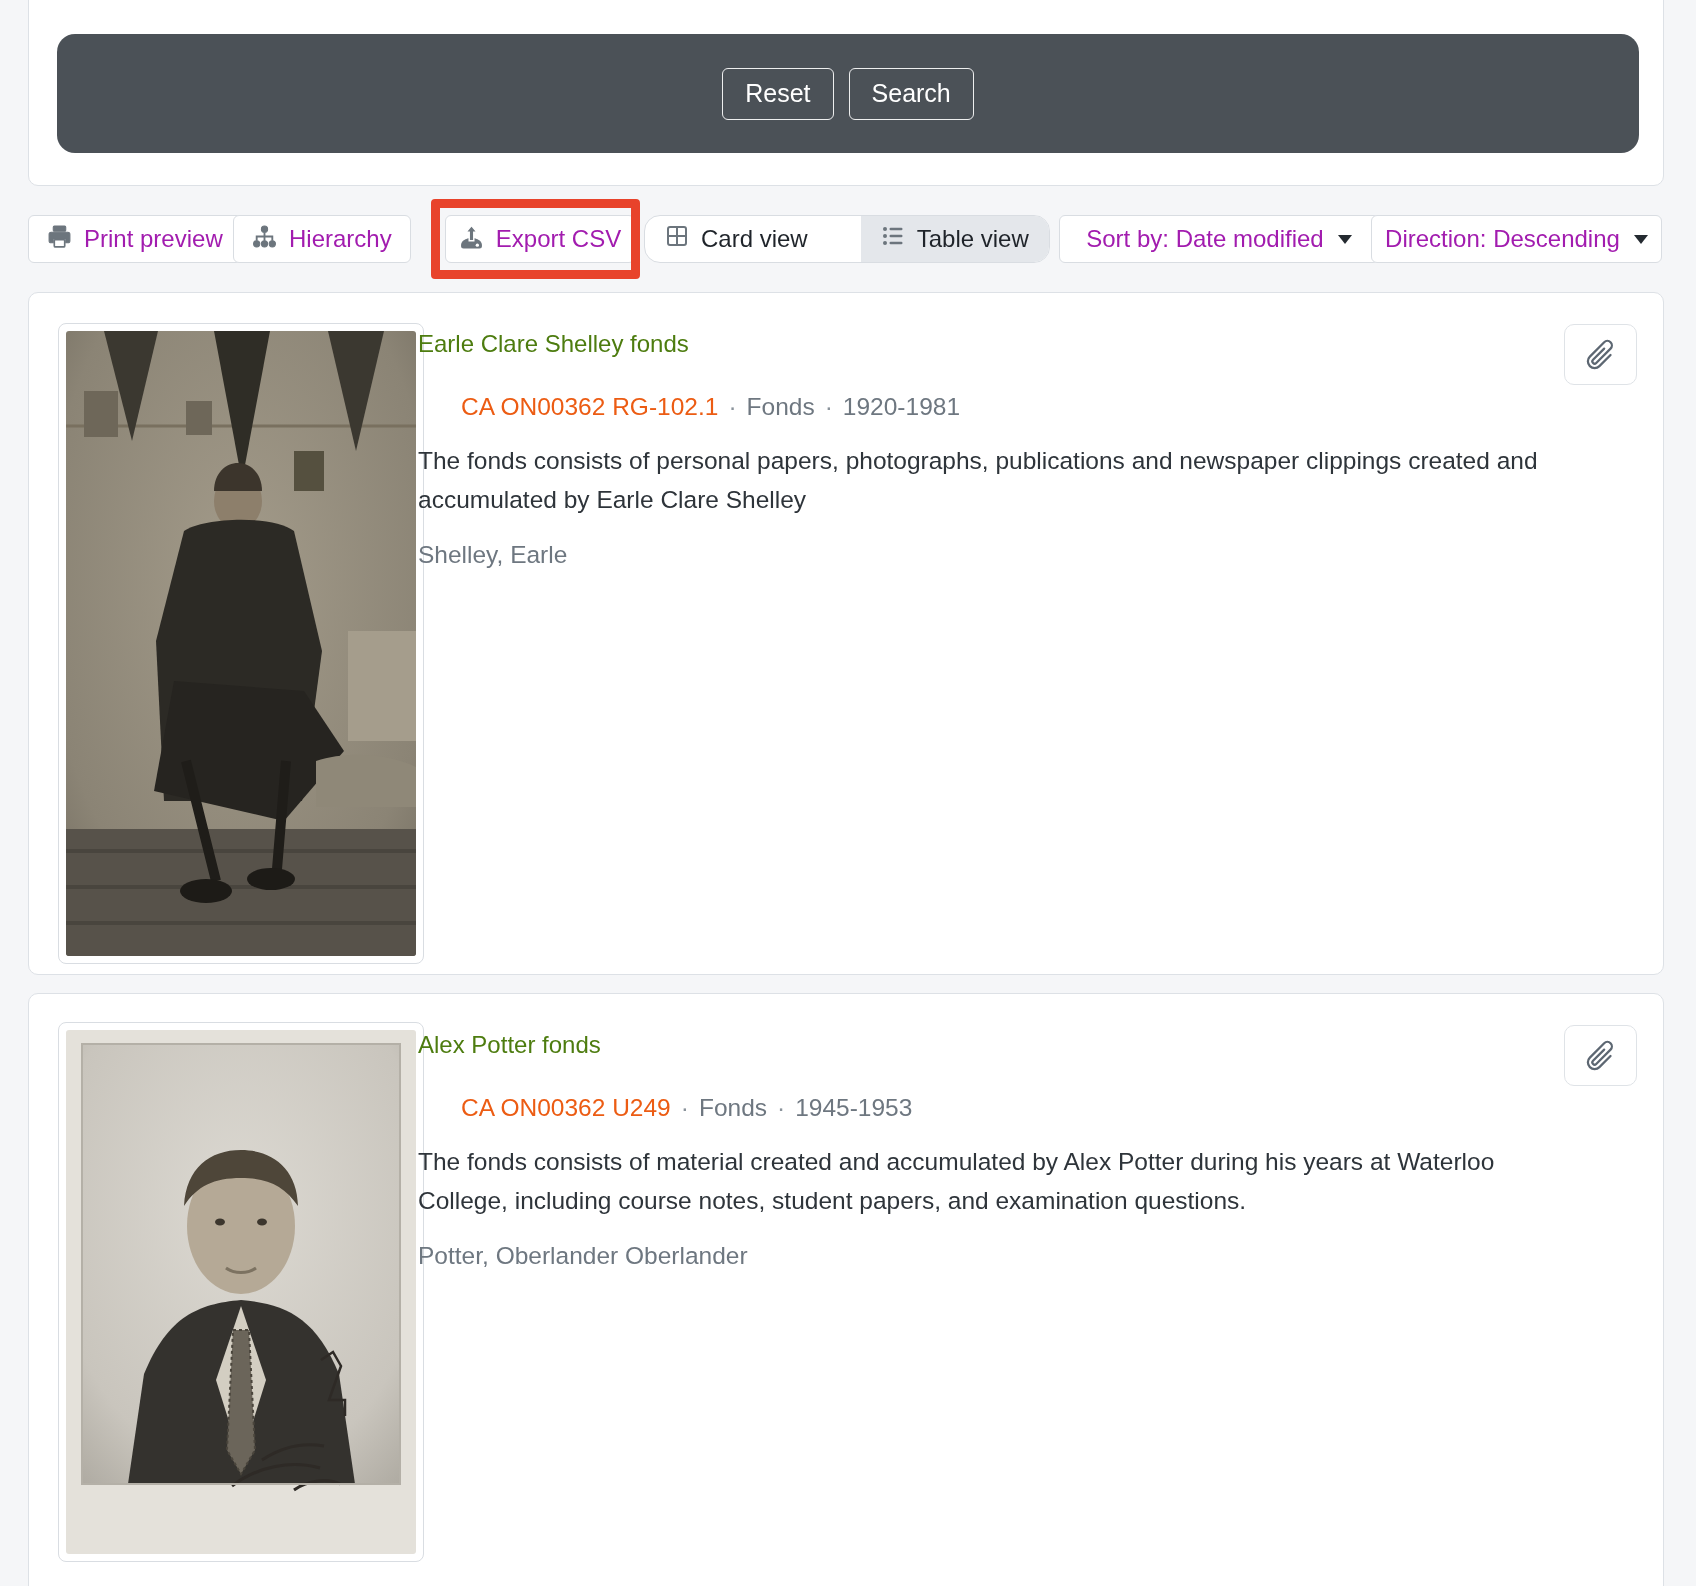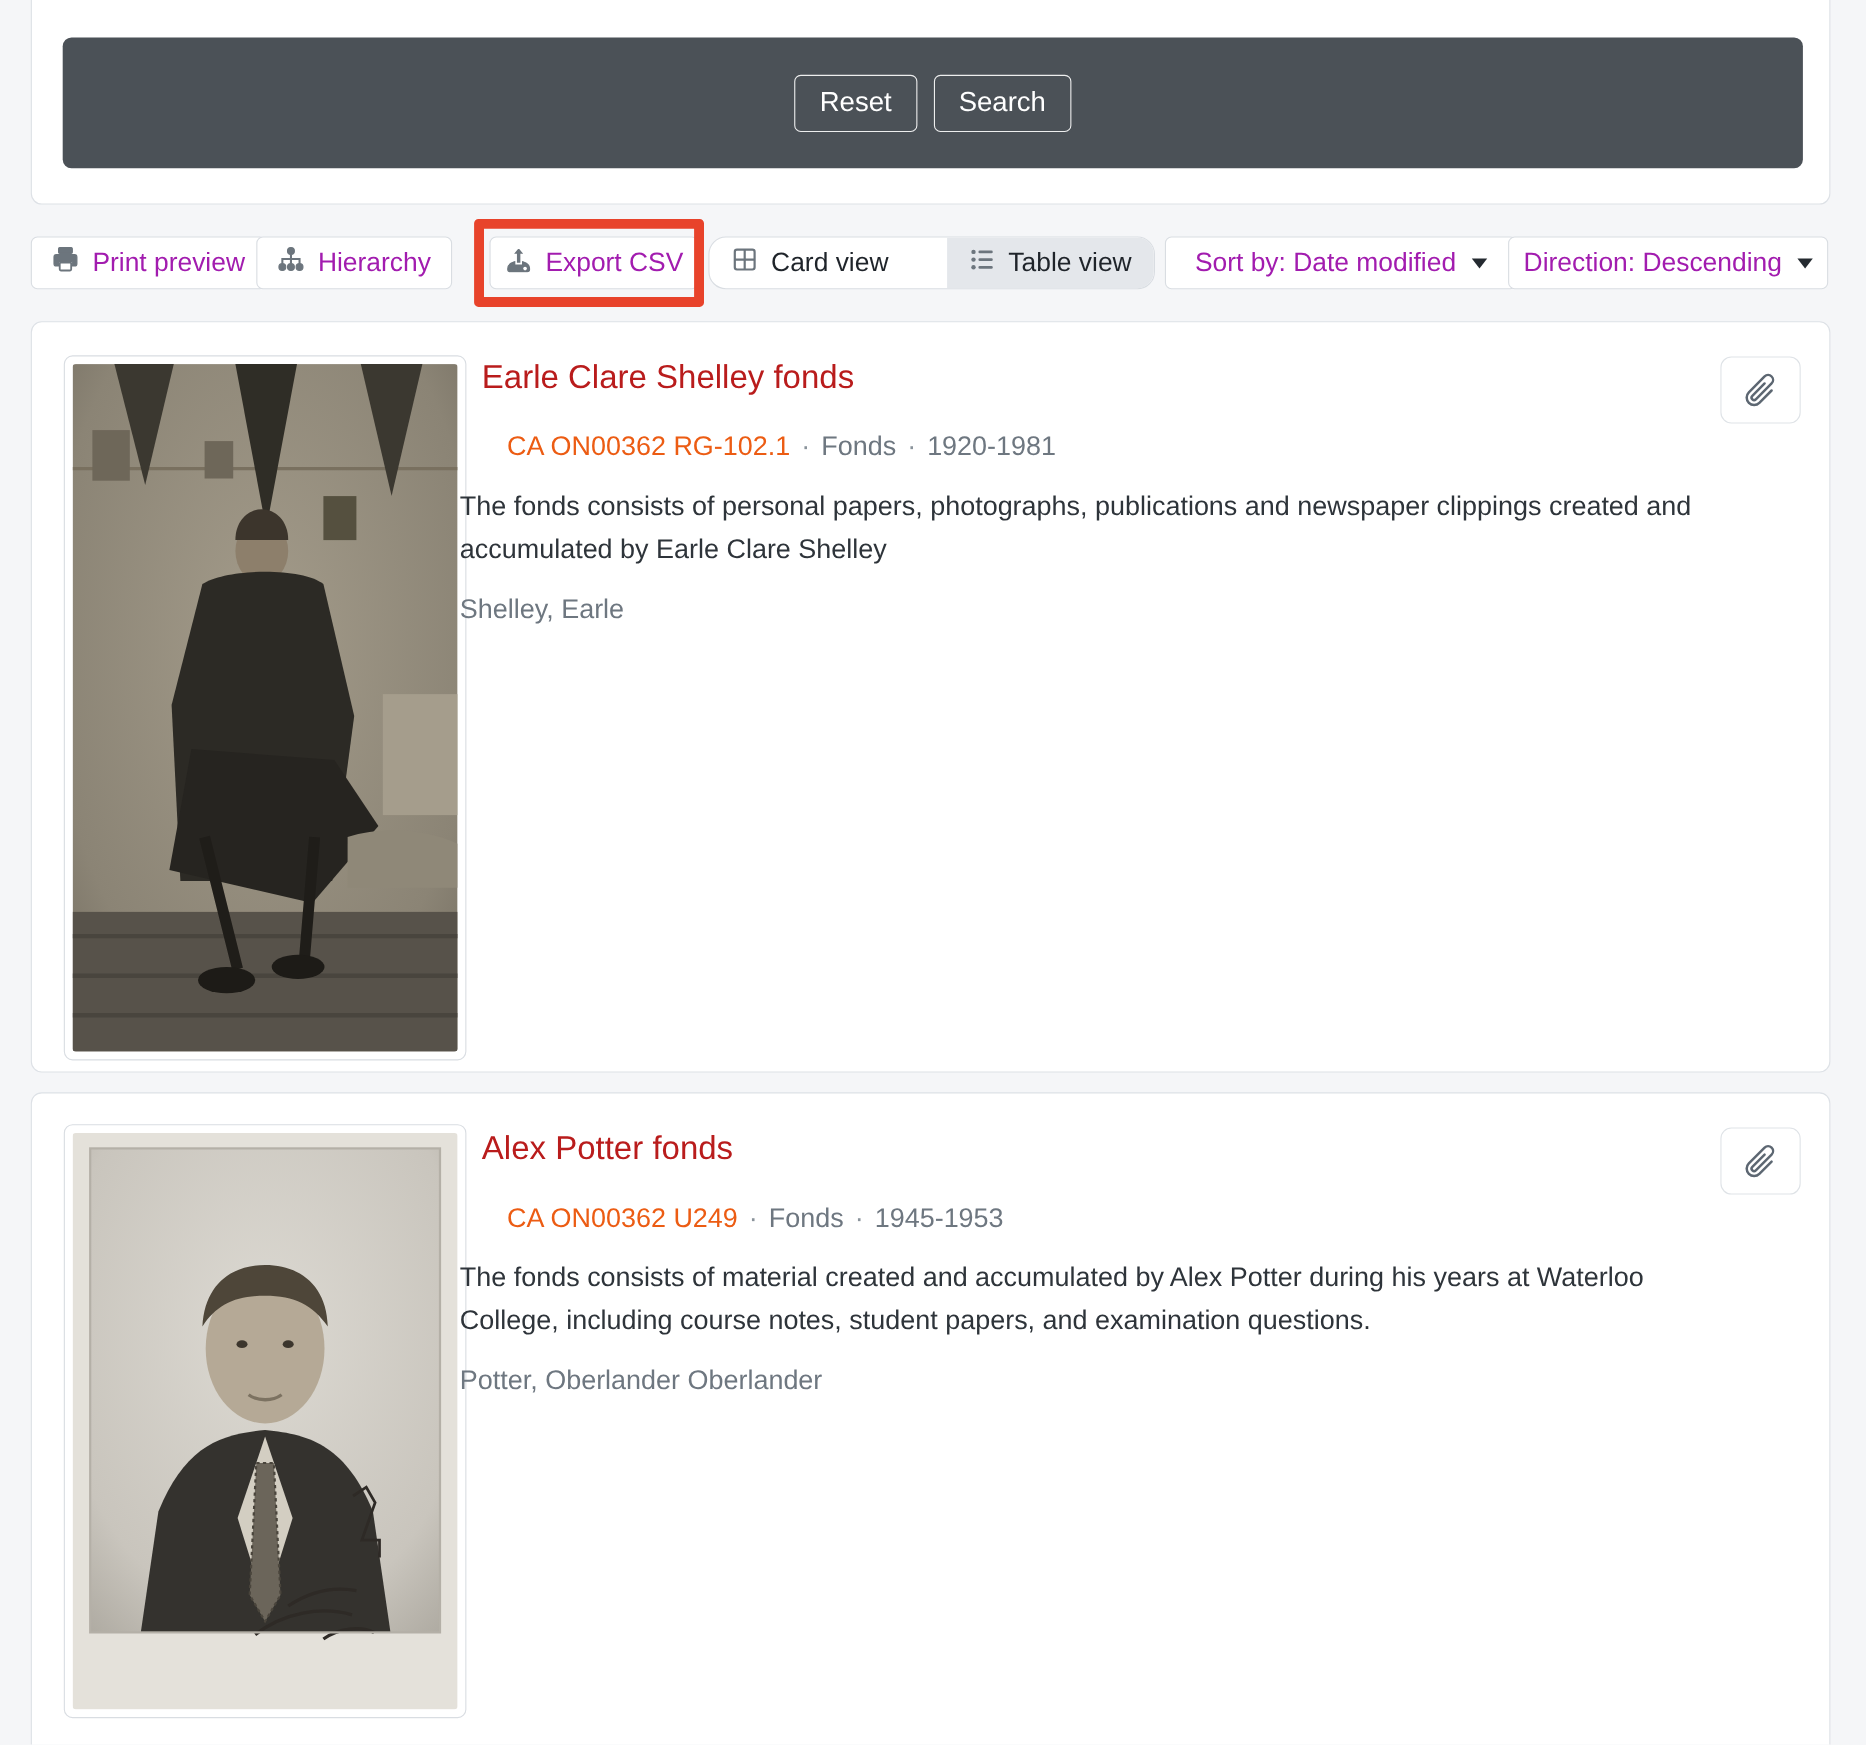--- a/index.html
+++ b/index.html
@@ -10,21 +10,21 @@
     color:#1f242a;
   }
   
   .search-panel{
     position:absolute;left:28px;top:-24px;width:1636px;height:210px;
     background:#ffffff;border:1px solid #dde1e6;border-radius:10px;
     box-sizing:border-box;
   }
   .dark-bar{
     position:absolute;left:28px;top:57px;width:1582px;height:119px;
-    background:#4b5157;border-radius:8px;
+    background:#4b5157;border-radius:18px;
     display:flex;align-items:center;justify-content:center;gap:15px;
   }
   .dark-btn{
     height:52px;padding:0 22px;background:transparent;
     border:1.5px solid rgba(255,255,255,.9);border-radius:6px;
     color:#ffffff;font-size:25px;font-family:inherit;cursor:pointer;
     display:inline-flex;align-items:center;
   }
   
   .btn{
@@ -60,22 +60,22 @@
   }
   .card-1{top:292px;height:683px;}
   .card-2{top:993px;height:660px;}
   .thumb{
     position:absolute;left:29px;box-sizing:border-box;
     background:#ffffff;border:1px solid #d9dde2;border-radius:8px;
     padding:7px;cursor:pointer;
   }
   .thumb svg{display:block;border-radius:3px;}
   .card-title{
-    position:absolute;left:389px;top:30px;font-size:30px;line-height:42px;
-    color:#b91c1c;cursor:pointer;margin-left:20px;
+    position:absolute;left:389px;top:30px;font-size:24px;line-height:42px;
+    color:#4d7c0f;cursor:pointer;
   }
   .meta-line{
     position:absolute;left:389px;top:98px;font-size:24.5px;line-height:32px;
     color:#6e7780;white-space:nowrap;margin-left:43px;
   }
   .ref-code{color:#ec5c13;cursor:pointer;}
   .meta-dot{margin:0 10px;color:#8a939b;}
   .desc{
     position:absolute;left:389px;top:148px;width:1120px;
     font-size:24.5px;line-height:39px;color:#2e343a;

